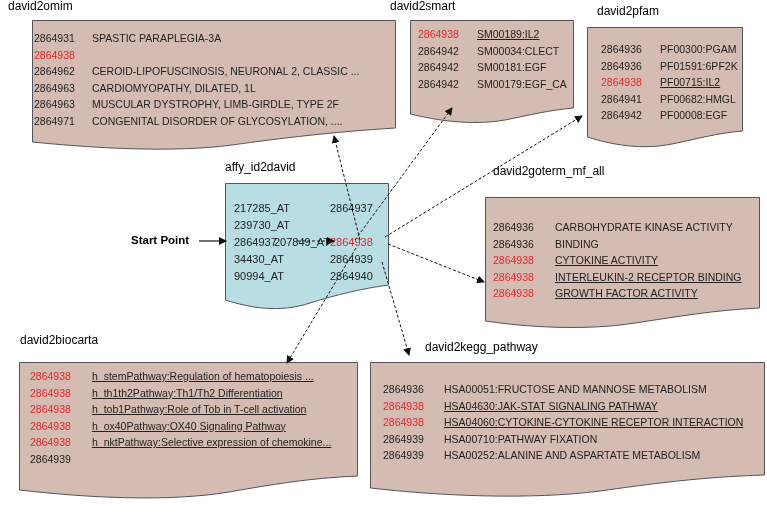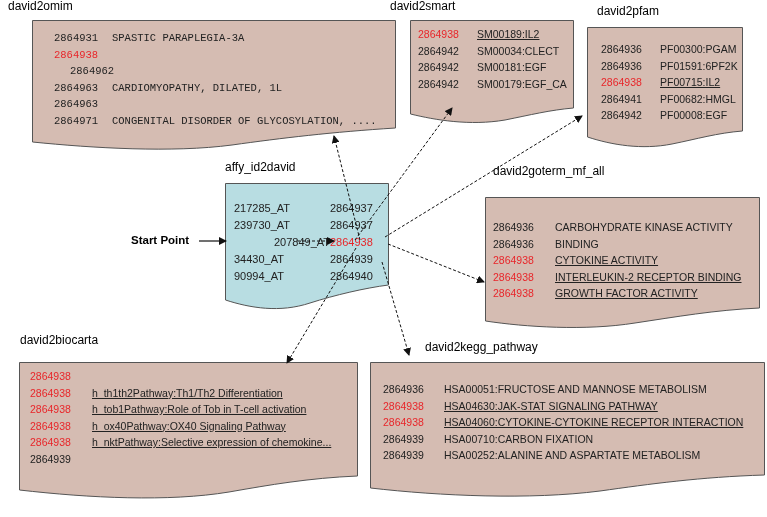--- a/index.html
+++ b/index.html
@@ -23,37 +23,39 @@
 <div class="title" style="left:597px;top:4px;">david2pfam</div>
 <div class="title" style="left:225px;top:160px;">affy_id2david</div>
 <div class="title" style="left:493px;top:164px;">david2goterm_mf_all</div>
 <div class="title" style="left:20px;top:333px;">david2biocarta</div>
 <div class="title" style="left:425px;top:340px;">david2kegg_pathway</div>
 
 <div class="box" style="left:32px;top:20px;width:364px;height:130px;">
   <svg class="shape" width="364" height="130">
       <path d="M0.5,0.5 H363.5 V108 C300,112 250,118 200,125 C140,133 60,128 0.5,122 Z" fill="#d5bcb2" stroke="#555" stroke-width="1"></path>
     </svg>
-  <div class="rows" style="left:22px;top:10px;font-family:Liberation Mono, monospace;">
+  <div class="rows" style="left:2px;top:10px;">
       <div class="row">
         <span class="id" style="width: 52px; margin-right: 6px;">2864931</span>
         <span class="val">SPASTIC PARAPLEGIA-3A</span>
       </div>
       <div class="row">
         <span class="id hl" style="width: 52px; margin-right: 6px;">2864938</span>
       </div>
       <div class="row">
-        <span class="id" style="width: 52px; margin-right: 6px; margin-left: 16px;">2864962</span>
+        <span class="id" style="width: 52px; margin-right: 6px;">2864962</span>
+        <span class="val">CEROID-LIPOFUSCINOSIS, NEURONAL 2, CLASSIC ...</span>
       </div>
       <div class="row">
         <span class="id" style="width: 52px; margin-right: 6px;">2864963</span>
         <span class="val">CARDIOMYOPATHY, DILATED, 1L</span>
       </div>
       <div class="row">
         <span class="id" style="width: 52px; margin-right: 6px;">2864963</span>
+        <span class="val">MUSCULAR DYSTROPHY, LIMB-GIRDLE, TYPE 2F</span>
       </div>
       <div class="row">
         <span class="id" style="width: 52px; margin-right: 6px;">2864971</span>
         <span class="val">CONGENITAL DISORDER OF GLYCOSYLATION, ....</span>
       </div>
     </div>
 </div>
 
 <div class="box" style="left:410px;top:20px;width:164px;height:100px;">
   <svg class="shape" width="164" height="100">
@@ -109,21 +111,21 @@
 
 <div class="box" style="left:225px;top:183px;width:164px;height:135px;">
   <svg class="shape" width="164" height="135">
       <path d="M0.5,0.5 H163.5 V102 C140,105 110,112 85,120 C55,130 25,125 0.5,117 Z" fill="#b8dde2" stroke="#555" stroke-width="1"></path>
     </svg>
   <div class="rows" style="left:9px;top:17px;width:150px;font-size:11px;" id="affy-rows">
       <div class="row" style="justify-content: space-between; width: 148px; height: 17px; line-height: 17px;">
         <span>217285_AT</span>
         <span class="id" style="width: 52px;">2864937</span>
       </div>
-      <div class="row" style="justify-content: space-between; width: 148px; height: 17px; line-height: 17px;">
+      <div class="row" style="justify-content: space-between; width: 148px; height: 17px; line-height: 17px; flex-direction: column;">
         <span>239730_AT</span>
         <span class="id" style="width: 52px;">2864937</span>
       </div>
       <div class="row" style="justify-content: flex-end; width: 148px; height: 17px; line-height: 17px;">
         <span>207849_AT</span>
         <span class="id hl" style="width: 52px;">2864938</span>
       </div>
       <div class="row" style="justify-content: space-between; width: 148px; height: 17px; line-height: 17px;">
         <span>34430_AT</span>
         <span class="id" style="width: 52px;">2864939</span>
@@ -163,20 +165,21 @@
     </div>
 </div>
 
 <div class="box" style="left:19px;top:362px;width:339px;height:138px;">
   <svg class="shape" width="339" height="138">
       <path d="M0.5,0.5 H338.5 V114 C290,116 250,123 210,130 C150,140 70,136 0.5,128 Z" fill="#d5bcb2" stroke="#555" stroke-width="1"></path>
     </svg>
   <div class="rows" style="left:11px;top:6px;">
       <div class="row">
         <span class="id hl" style="width: 56px; margin-right: 6px;">2864938</span>
+        <span class="val hl">h_stemPathway:Regulation of hematopoiesis ...</span>
       </div>
       <div class="row">
         <span class="id hl" style="width: 56px; margin-right: 6px;">2864938</span>
         <span class="val hl">h_th1th2Pathway:Th1/Th2 Differentiation</span>
       </div>
       <div class="row">
         <span class="id hl" style="width: 56px; margin-right: 6px;">2864938</span>
         <span class="val hl">h_tob1Pathway:Role of Tob in T-cell activation</span>
       </div>
       <div class="row">
@@ -205,21 +208,21 @@
       <div class="row">
         <span class="id hl" style="width: 55px; margin-right: 6px;">2864938</span>
         <span class="val hl">HSA04630:JAK-STAT SIGNALING PATHWAY</span>
       </div>
       <div class="row">
         <span class="id hl" style="width: 55px; margin-right: 6px;">2864938</span>
         <span class="val hl">HSA04060:CYTOKINE-CYTOKINE RECEPTOR INTERACTION</span>
       </div>
       <div class="row">
         <span class="id" style="width: 55px; margin-right: 6px;">2864939</span>
-        <span class="val">HSA00710:CARBON FIXATION</span>
+        <span class="val">HSA00710:PATHWAY FIXATION</span>
       </div>
       <div class="row">
         <span class="id" style="width: 55px; margin-right: 6px;">2864939</span>
         <span class="val">HSA00252:ALANINE AND ASPARTATE METABOLISM</span>
       </div>
     </div>
 </div>
 
 <div class="startlbl" style="left:131px;top:234px;">Start Point</div>
 

